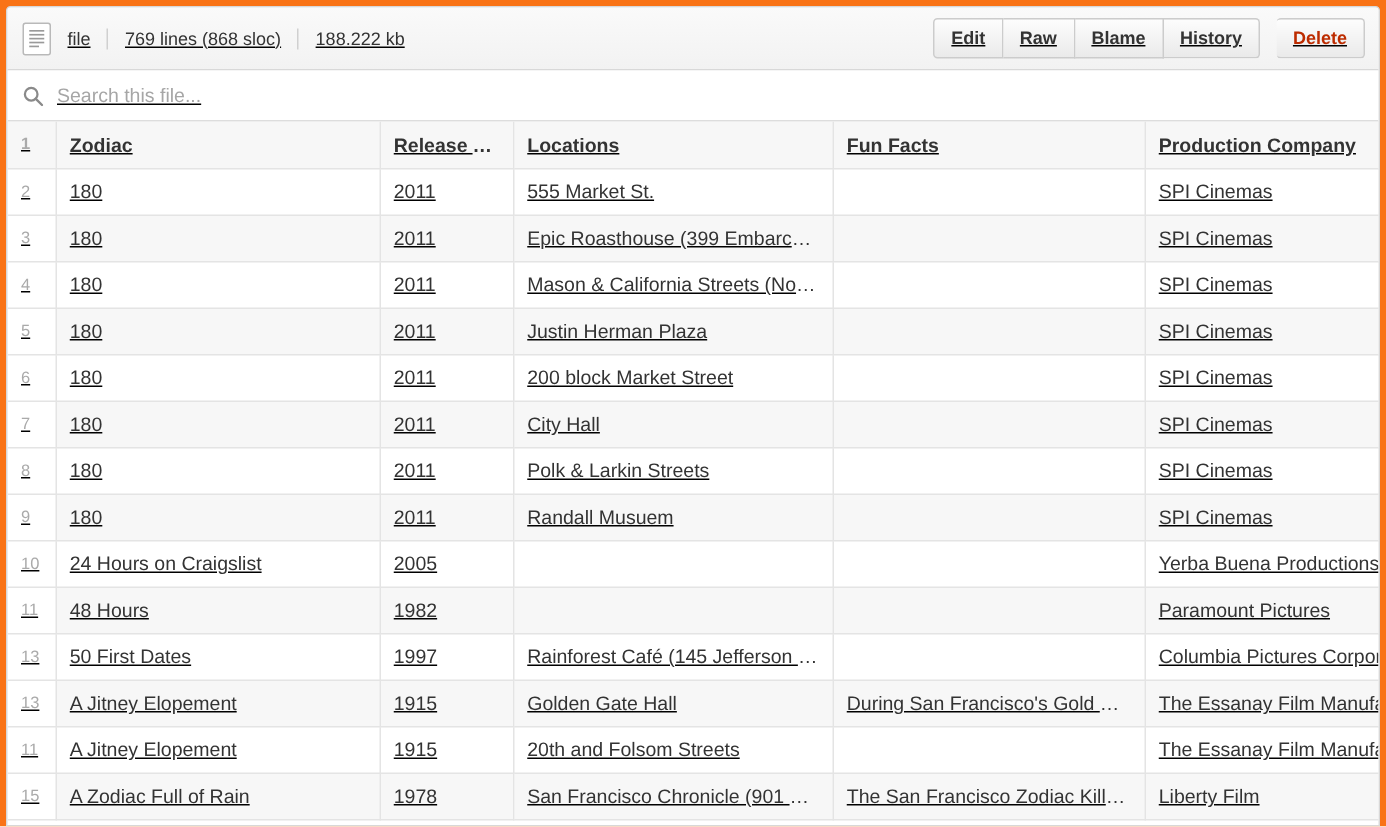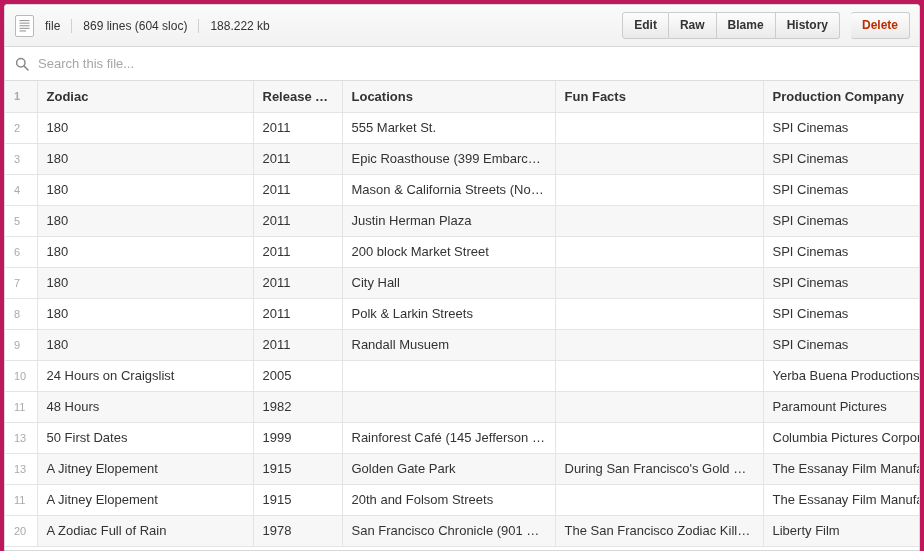--- a/index.html
+++ b/index.html
@@ -11,23 +11,24 @@
     background: #ffffff;
     font-family: "Liberation Sans", sans-serif;
     -webkit-font-smoothing: antialiased;
   }
 
   #app {
     width: 924px;
     height: 551px;
     box-sizing: border-box;
     padding: 4px 4px 0 4px;
-    background: #be185d;
+    background: #f97316;
     position: relative;
     overflow: hidden;
+    text-decoration: underline;
   }
 
   .file-box {
     border: 1px solid #d8d8d8;
     border-radius: 3px 3px 0 0;
     background: #ffffff;
     overflow: hidden;
     height: 547px;
     box-sizing: border-box;
   }
@@ -211,21 +212,21 @@
           <svg width="17" height="20" viewBox="0 0 17 20">
             <rect x="3.5" y="4" width="10" height="1.1" fill="#9a9a9a"></rect>
             <rect x="3.5" y="6.6" width="10" height="1.1" fill="#9a9a9a"></rect>
             <rect x="3.5" y="9.2" width="10" height="1.1" fill="#9a9a9a"></rect>
             <rect x="3.5" y="11.8" width="10" height="1.1" fill="#9a9a9a"></rect>
             <rect x="3.5" y="14.4" width="6.5" height="1.1" fill="#9a9a9a"></rect>
           </svg>
         </span>
         <span class="meta-text">file</span>
         <span class="meta-sep"></span>
-        <span class="meta-text">869 lines (604 sloc)</span>
+        <span class="meta-text">769 lines (868 sloc)</span>
         <span class="meta-sep"></span>
         <span class="meta-text">188.222 kb</span>
       </div>
 
       <div class="btn-group">
         <button class="btn btn-seg-first">Edit</button>
         <button class="btn">Raw</button>
         <button class="btn">Blame</button>
         <button class="btn btn-seg-last">History</button>
         <button class="btn btn-delete">Delete</button>
@@ -331,43 +332,43 @@
               <td class="ln">11</td>
               <td class="col-title">48 Hours</td>
               <td class="col-year">1982</td>
               <td class="col-loc"></td>
               <td class="col-fun"></td>
               <td class="col-prod">Paramount Pictures</td>
             </tr>
             <tr class="even">
               <td class="ln">13</td>
               <td class="col-title">50 First Dates</td>
-              <td class="col-year">1999</td>
+              <td class="col-year">1997</td>
               <td class="col-loc">Rainforest Café (145 Jefferson Str…</td>
               <td class="col-fun"></td>
               <td class="col-prod">Columbia Pictures Corporation</td>
             </tr>
             <tr class="odd">
               <td class="ln">13</td>
               <td class="col-title">A Jitney Elopement</td>
               <td class="col-year">1915</td>
-              <td class="col-loc">Golden Gate Park</td>
+              <td class="col-loc">Golden Gate Hall</td>
               <td class="col-fun">During San Francisco's Gold Rush…</td>
               <td class="col-prod">The Essanay Film Manufacturing Company</td>
             </tr>
             <tr class="even">
               <td class="ln">11</td>
               <td class="col-title">A Jitney Elopement</td>
               <td class="col-year">1915</td>
               <td class="col-loc">20th and Folsom Streets</td>
               <td class="col-fun"></td>
               <td class="col-prod">The Essanay Film Manufacturing Company</td>
             </tr>
             <tr class="odd">
-              <td class="ln">20</td>
+              <td class="ln">15</td>
               <td class="col-title">A Zodiac Full of Rain</td>
               <td class="col-year">1978</td>
               <td class="col-loc">San Francisco Chronicle (901 Mis…</td>
               <td class="col-fun">The San Francisco Zodiac Killer of…</td>
               <td class="col-prod">Liberty Film</td>
             </tr>
           </tbody>
       </table>
     </div>
 

